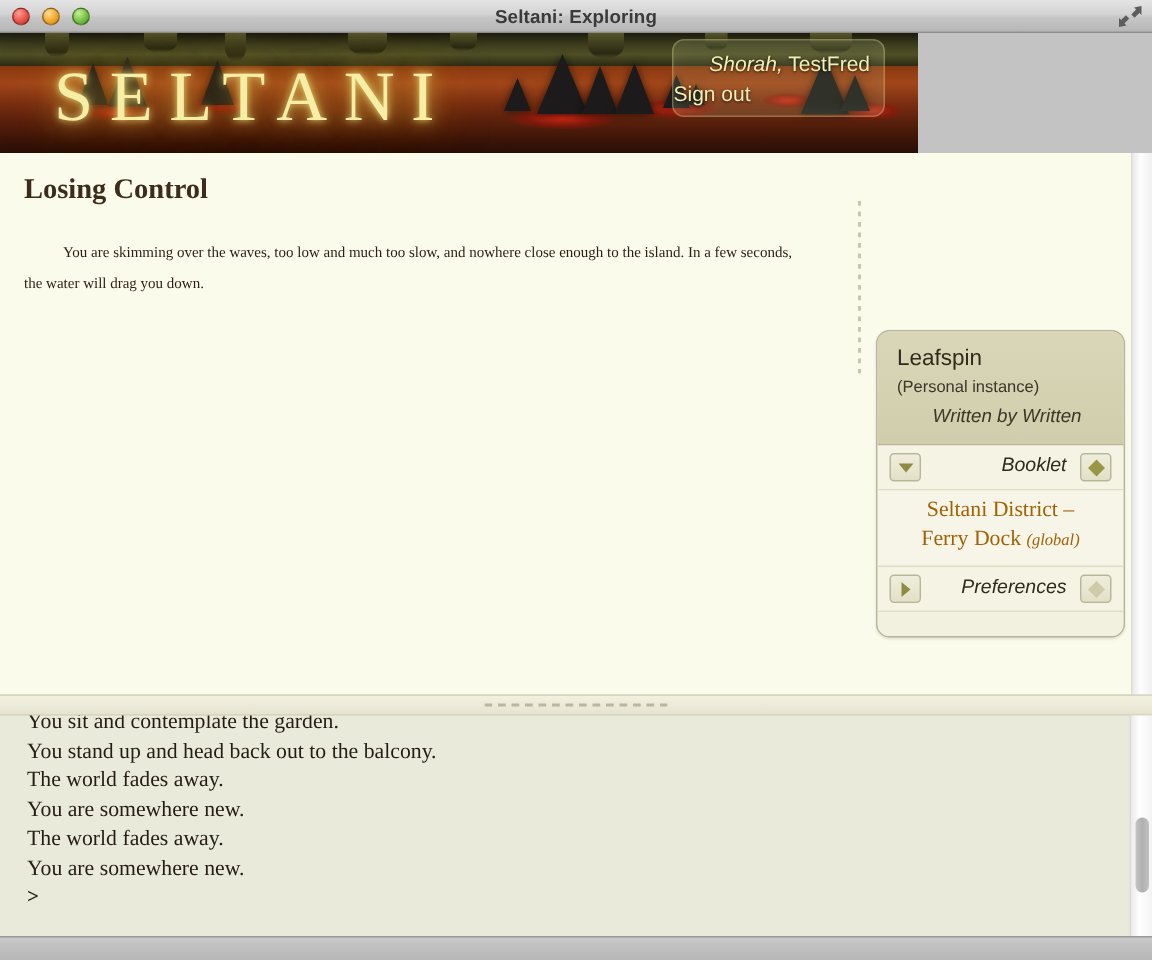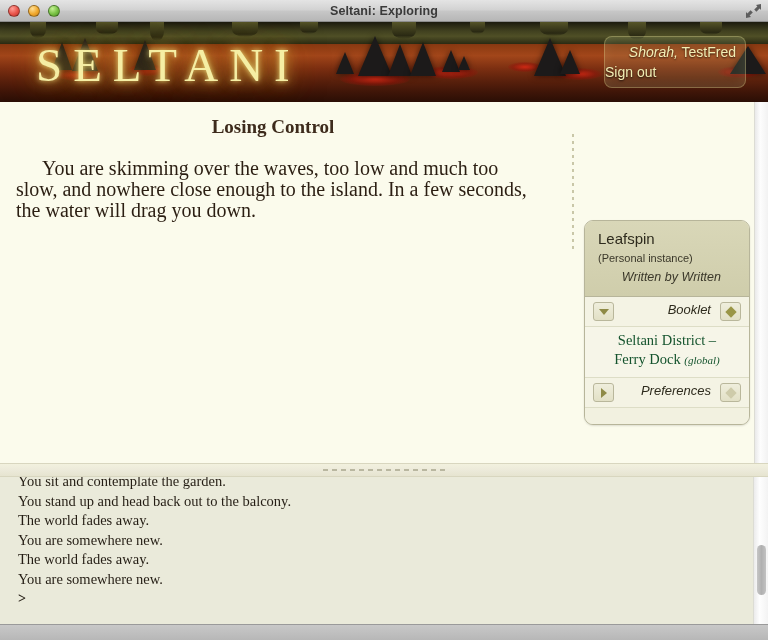--- a/index.html
+++ b/index.html
@@ -38,21 +38,21 @@
     letter-spacing: .1px;
   }
   .fullscreen-btn {
     position: absolute; right: 6px; top: 3px;
     width: 17px; height: 16px; cursor: pointer;
   }
 
   
   .banner {
     position: absolute; top: 22px; left: 0;
-    width: 768px; height: 80px;
+    width: 612px; height: 80px;
     overflow: hidden;
     background:
       linear-gradient(to bottom,
         #23200f 0%, #2b2a16 12%,
         #6b2f12 20%, #8d3b12 30%,
         #a2461a 42%, #7c2f11 58%,
         #59200c 74%, #3e1508 88%, #2a0e05 100%);
   }
   .banner .ceiling {
     position: absolute; top: 0; left: 0; width: 768px; height: 22px;
@@ -77,21 +77,21 @@
     background: radial-gradient(ellipse at center, rgba(210,40,20,.95) 0%, rgba(150,20,10,.55) 50%, rgba(120,15,8,0) 80%);
   }
   .logo {
     position: absolute; left: 36px; top: 16px;
     font-family: "Liberation Serif", serif;
     font-size: 47px; letter-spacing: 11px;
     color: #f5eea4;
     text-shadow: 0 0 5px #e8d778, 0 0 14px #d8b94a, 0 0 26px rgba(200,150,40,.75), 0 0 40px rgba(170,110,20,.5);
   }
   .userbox {
-    position: absolute; right: 22px; top: 14px;
+    position: absolute; right: 22px; top: 4px;
     width: 142px; height: 52px;
     border-radius: 8px;
     border: 1px solid rgba(230,220,150,.35);
     background: rgba(200,225,160,.12);
     box-shadow: inset 0 0 14px rgba(255,255,200,.08);
     padding: 5px 9px 0 0;
     text-align: right;
   }
   .userline {
     font-family: "Liberation Sans", sans-serif;
@@ -113,28 +113,28 @@
     width: 768px; height: 361px;
     background: #fbfbec;
     overflow: hidden;
   }
   .story {
     position: absolute; top: 0; left: 0;
     width: 572px; height: 361px;
     padding: 12px 42px 0 16px;
   }
   .story h1 {
-    text-align: center;
+    text-align: left;
     font-family: "Liberation Serif", serif;
     font-size: 19px; font-weight: bold; color: #3d2b1c;
     margin-bottom: 20px; margin-top: 2px;
   }
   .story p {
     font-family: "Liberation Serif", serif;
-    font-size: 20px; color: #2b1e12;
+    font-size: 10px; color: #2b1e12;
     line-height: 21px;
     text-indent: 26px;
     margin-bottom: 11px;
   }
   .story a {
     color: #9c3a10; text-decoration: underline; cursor: pointer;
   }
 
   .vdots {
     position: absolute; top: 32px; left: 572px;
@@ -195,21 +195,21 @@
   .diamond { width: 8px; height: 8px; transform: rotate(45deg); background: #9a9647; }
   .diamond.pale { background: #cecbaa; }
   .panel-body {
     padding: 4px 8px 7px 8px;
     border-bottom: 1px solid #ddddc6;
     background: #f6f5e8;
     text-align: center;
   }
   .panel-body .loc {
     font-family: "Liberation Serif", serif;
-    font-size: 14.5px; color: #14532d; line-height: 19px;
+    font-size: 14.5px; color: #a16207; line-height: 19px;
   }
   .panel-body .loc .glob { font-size: 11px; font-style: italic; }
   .panel-foot { height: 16px; background: #f2f1e0; }
 
   
   .vscroll-main {
     position: absolute; top: 102px; right: 0;
     width: 14px; height: 361px;
     background: linear-gradient(to right, #e9e9e9, #fdfdfd 40%, #f2f2f2);
     border-left: 1px solid #dcdcd4;

